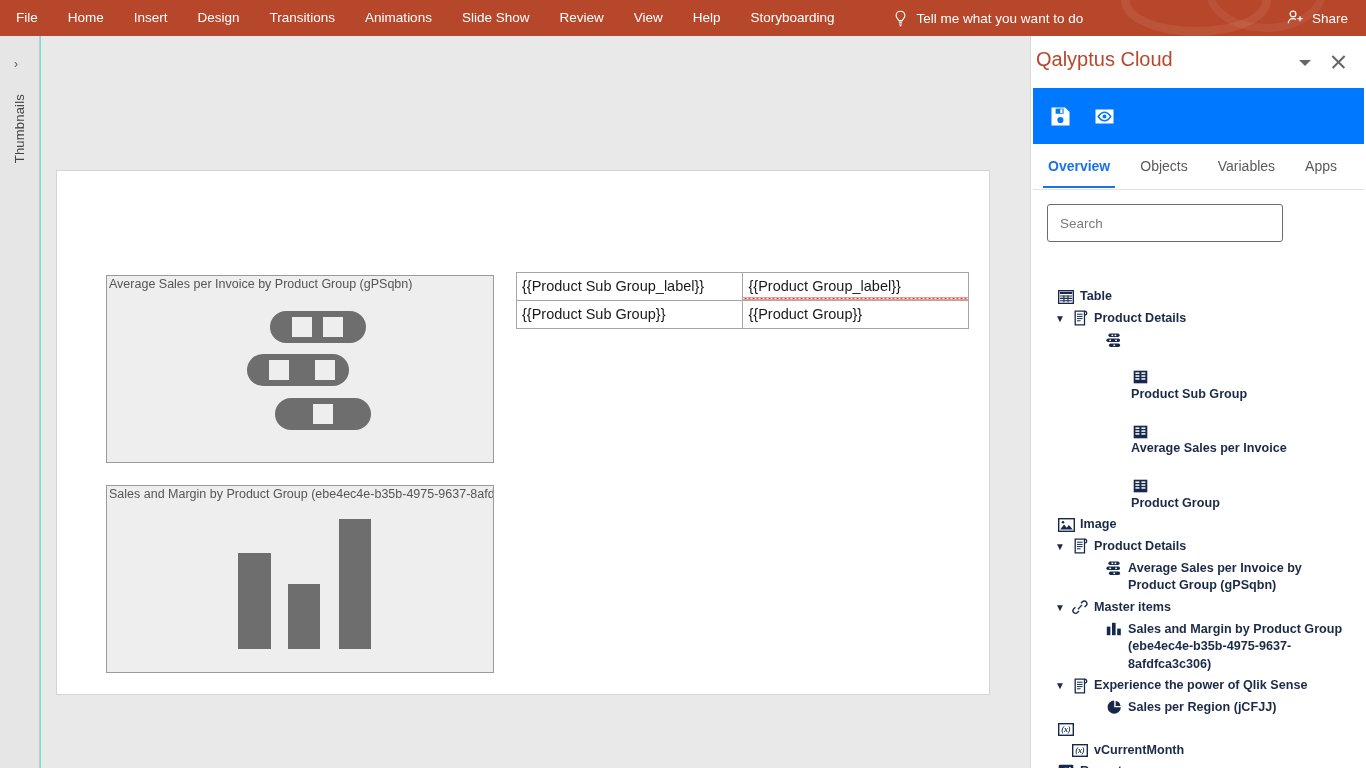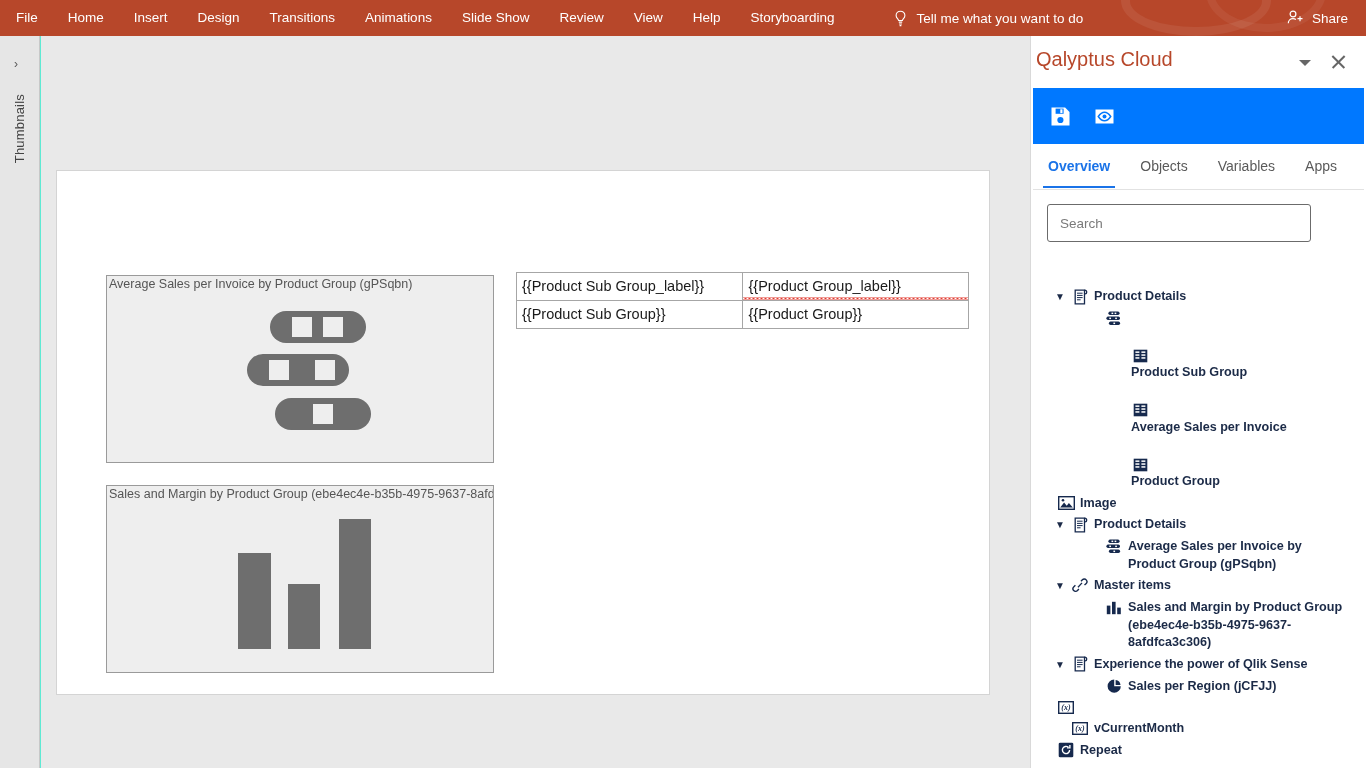--- a/index.html
+++ b/index.html
@@ -305,21 +305,21 @@
   .pane-tab.active:after {
     content: "";
     position: absolute;
     left: 0; right: 0; bottom: -1px;
     height: 2.5px;
     background: #1a73e8;
   }
 
   .search-wrap { padding: 14px 16px 6px 16px; }
   .search-box {
-    width: 264px; height: 38px;
+    width: 236px; height: 38px;
     border: 1px solid #6b6b6b;
     border-radius: 3px;
     font-size: 13.5px;
     color: #444444;
     padding: 9px 12px;
     font-family: "Liberation Sans", sans-serif;
     outline: none;
     background: #ffffff;
   }
   .search-box::placeholder { color: #7a7a7a; }
@@ -494,20 +494,31 @@
       <div class="pane-tab">Objects</div>
       <div class="pane-tab">Variables</div>
       <div class="pane-tab">Apps</div>
     </div>
 
     <div class="search-wrap">
       <input class="search-box" type="text" placeholder="Search" style="">
     </div>
 
     <div class="tree" id="tree">
+        <div class="node lvl0">
+          <span class="tw"></span>
+          <span class="ic">
+            <svg width="16" height="14" viewBox="0 0 16 14">
+              <rect x="0.6" y="0.6" width="14.8" height="12.8" fill="none" stroke="#16294d" stroke-width="1.4"></rect>
+              <rect x="1.8" y="1.8" width="12.4" height="2.2" fill="#16294d"></rect>
+              <path d="M1.8 6h12.4M1.8 8.4h12.4M1.8 10.8h12.4M5.9 5.2v7M10 5.2v7" stroke="#16294d" stroke-width="1.1"></path>
+            </svg>
+          </span>
+          <span class="lbl">Table</span>
+        </div>
         <div class="node lvl1">
           <span class="tw">▼</span>
           <span class="ic">
             <svg width="15" height="16" viewBox="0 0 15 16">
               <path d="M2.2 1.2h9.3v13.6H2.2z" fill="#ffffff" stroke="#16294d" stroke-width="1.3"></path>
               <path d="M11.5 1.2c1.5 0 2.2 .9 2.2 2.1 0 1-.7 1.6-1.6 1.6h-.6" fill="none" stroke="#16294d" stroke-width="1.3"></path>
               <path d="M4 4.2h5.6M4 6.4h5.6M4 8.6h5.6M4 10.8h3.6" stroke="#16294d" stroke-width="1"></path>
             </svg>
           </span>
           <span class="lbl">Product Details</span>

